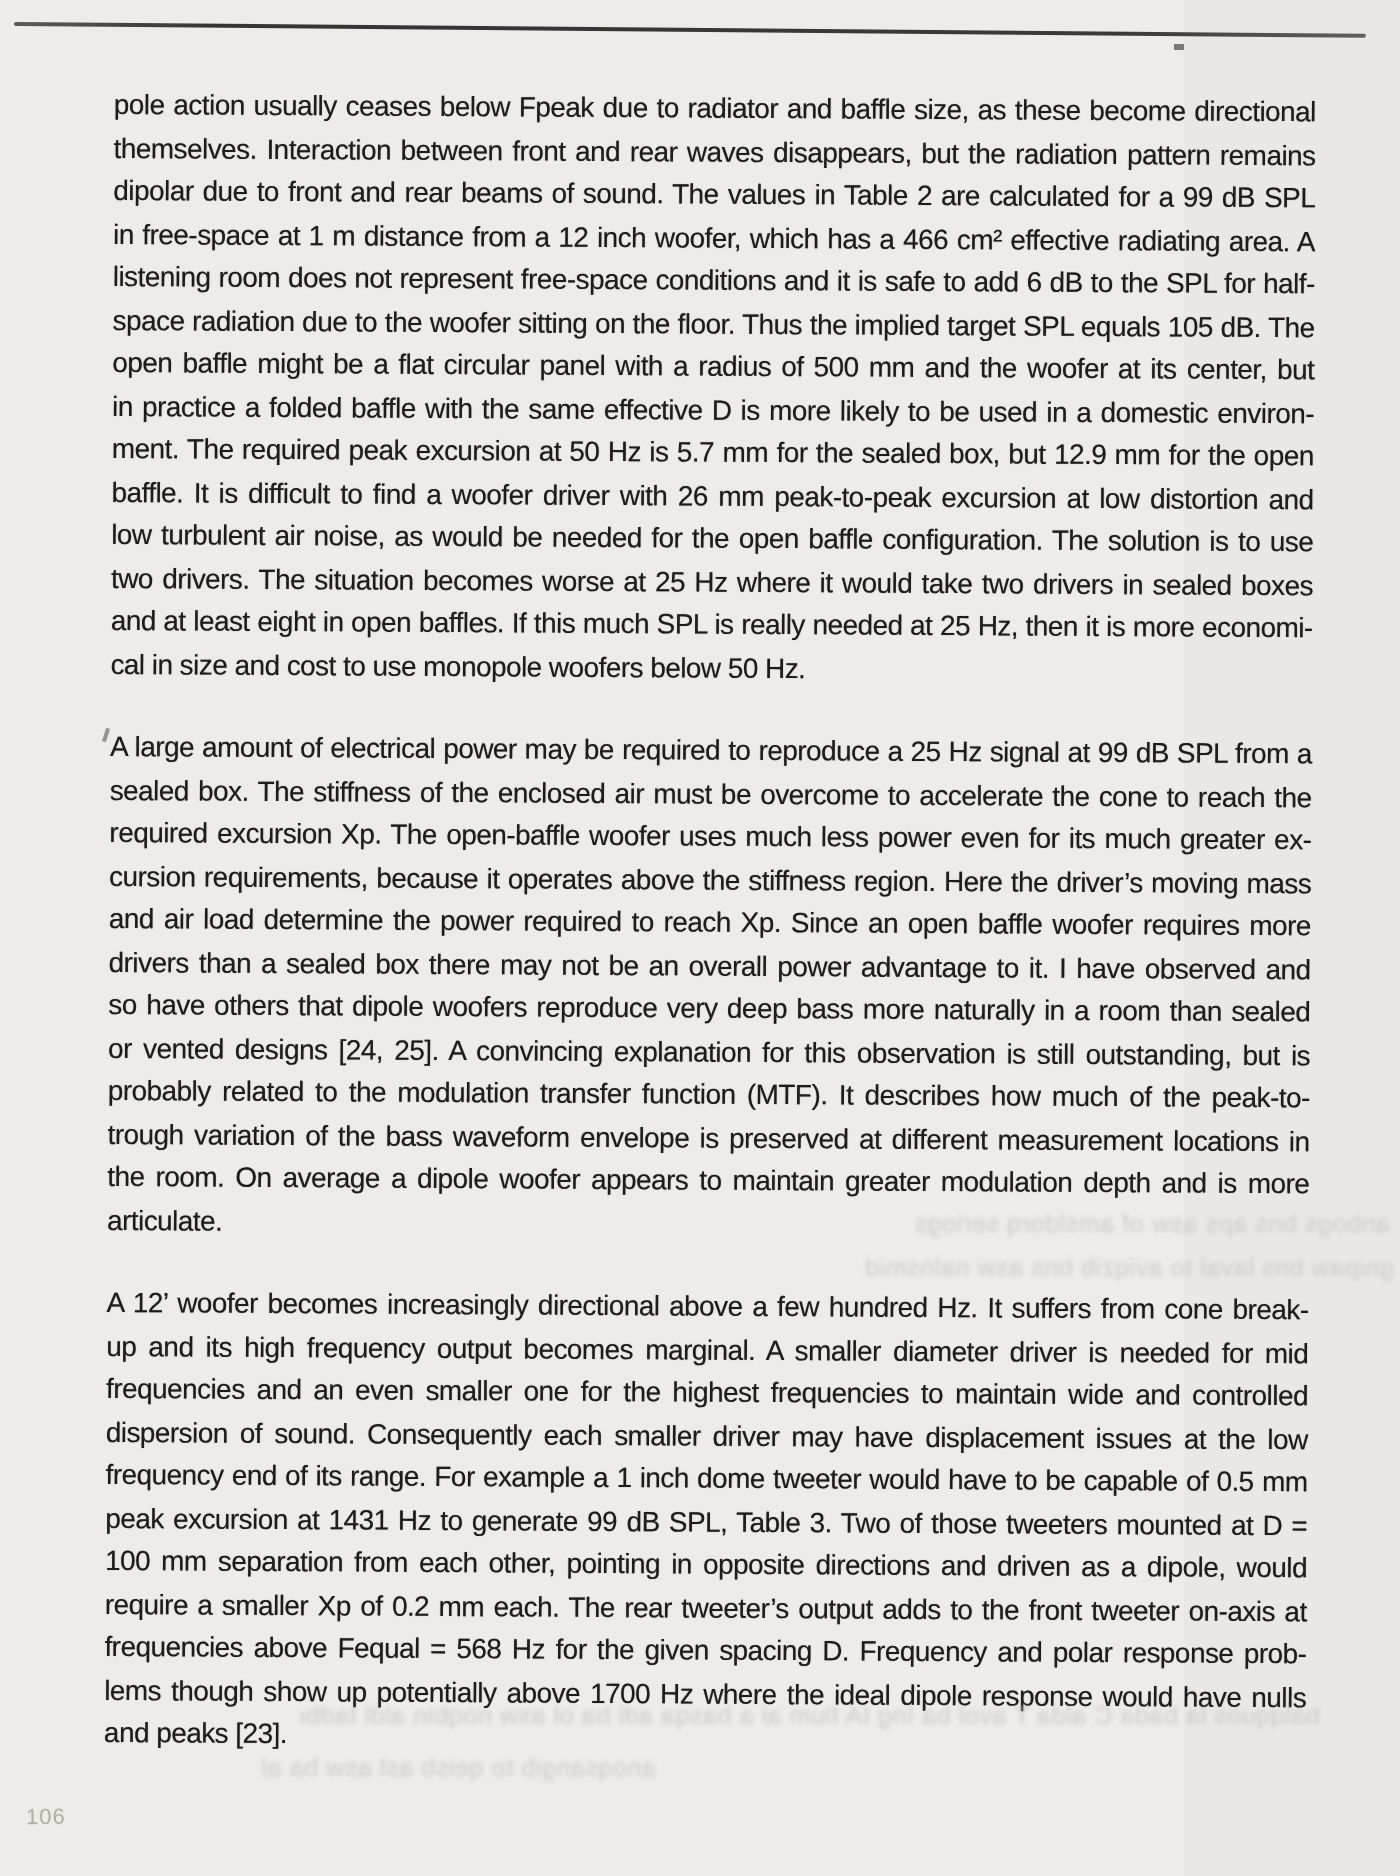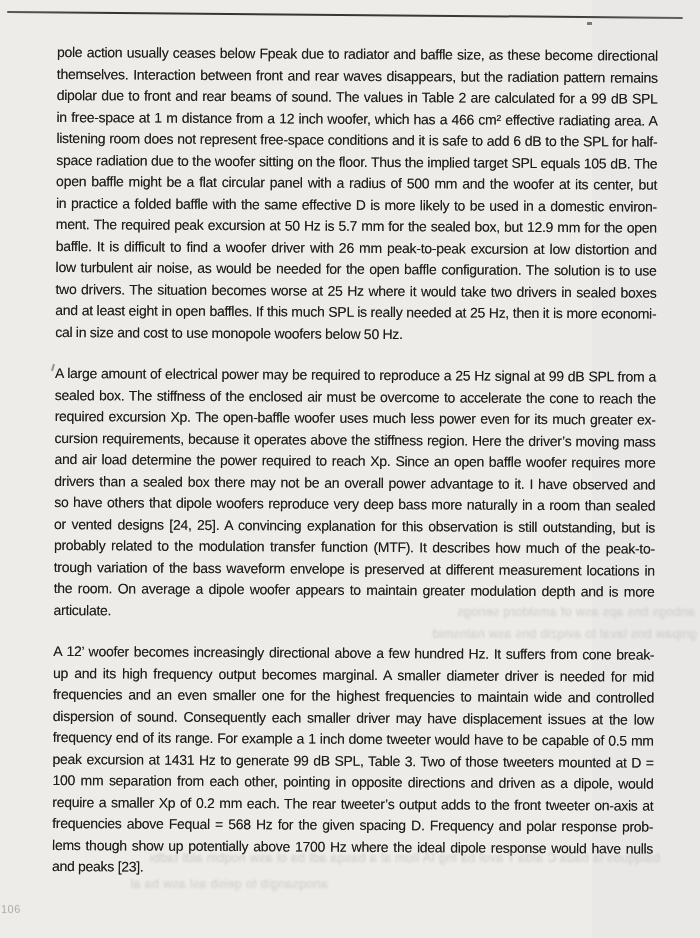--- a/index.html
+++ b/index.html
@@ -40,21 +40,21 @@
   }
   .bleed-1 { left: 390px; top: 605px; width: 305px; }
   .bleed-2 { left: 352px; top: 627px; width: 345px; }
   .bleed-3 { left: 150px; top: 851px; width: 510px; }
   .bleed-4 { left: 60px;  top: 877px; width: 268px; }
   .speck {
     position: absolute; left: 52px; top: 364px; width: 2px; height: 7px;
     background: #4e4c49; opacity: 0.55; transform: rotate(18deg);
   }
   .page-number {
-    position: absolute; left: 1px; top: 903px;
+    position: absolute; left: 13px; top: 903px;
     font-size: 11px; color: #a7a49f; letter-spacing: 0.5px;
     transform: rotate(-1deg); opacity: 0.9; filter: blur(0.3px);
   }
 </style>
 </head>
 <body>
 
 <div class="page">
 
   <div class="top-edge"></div>

